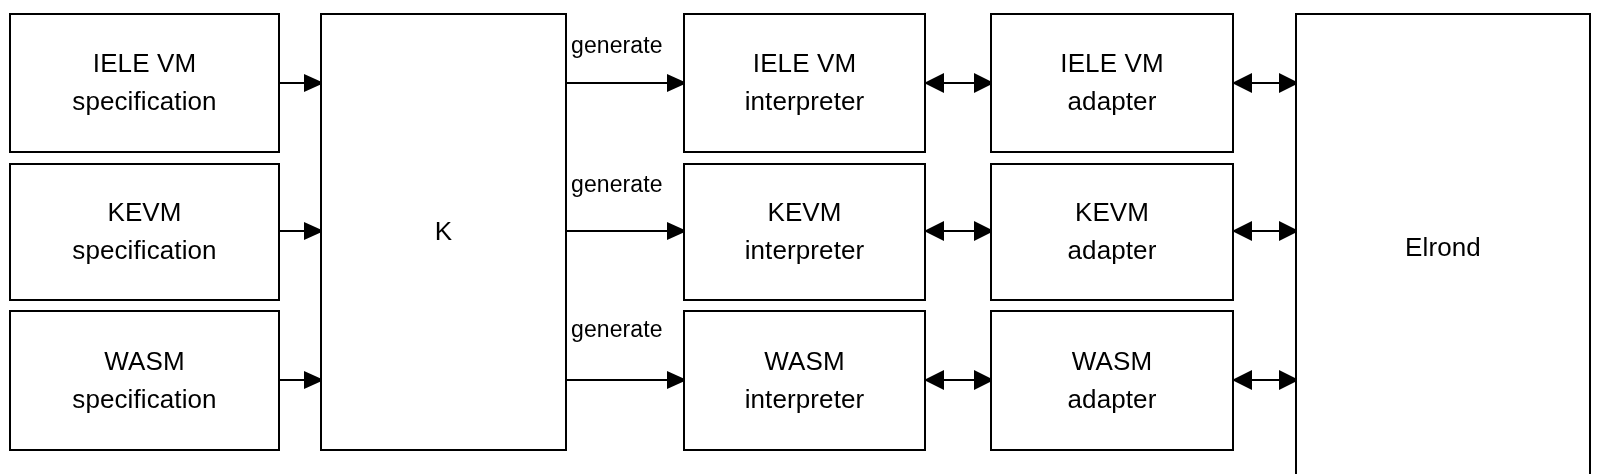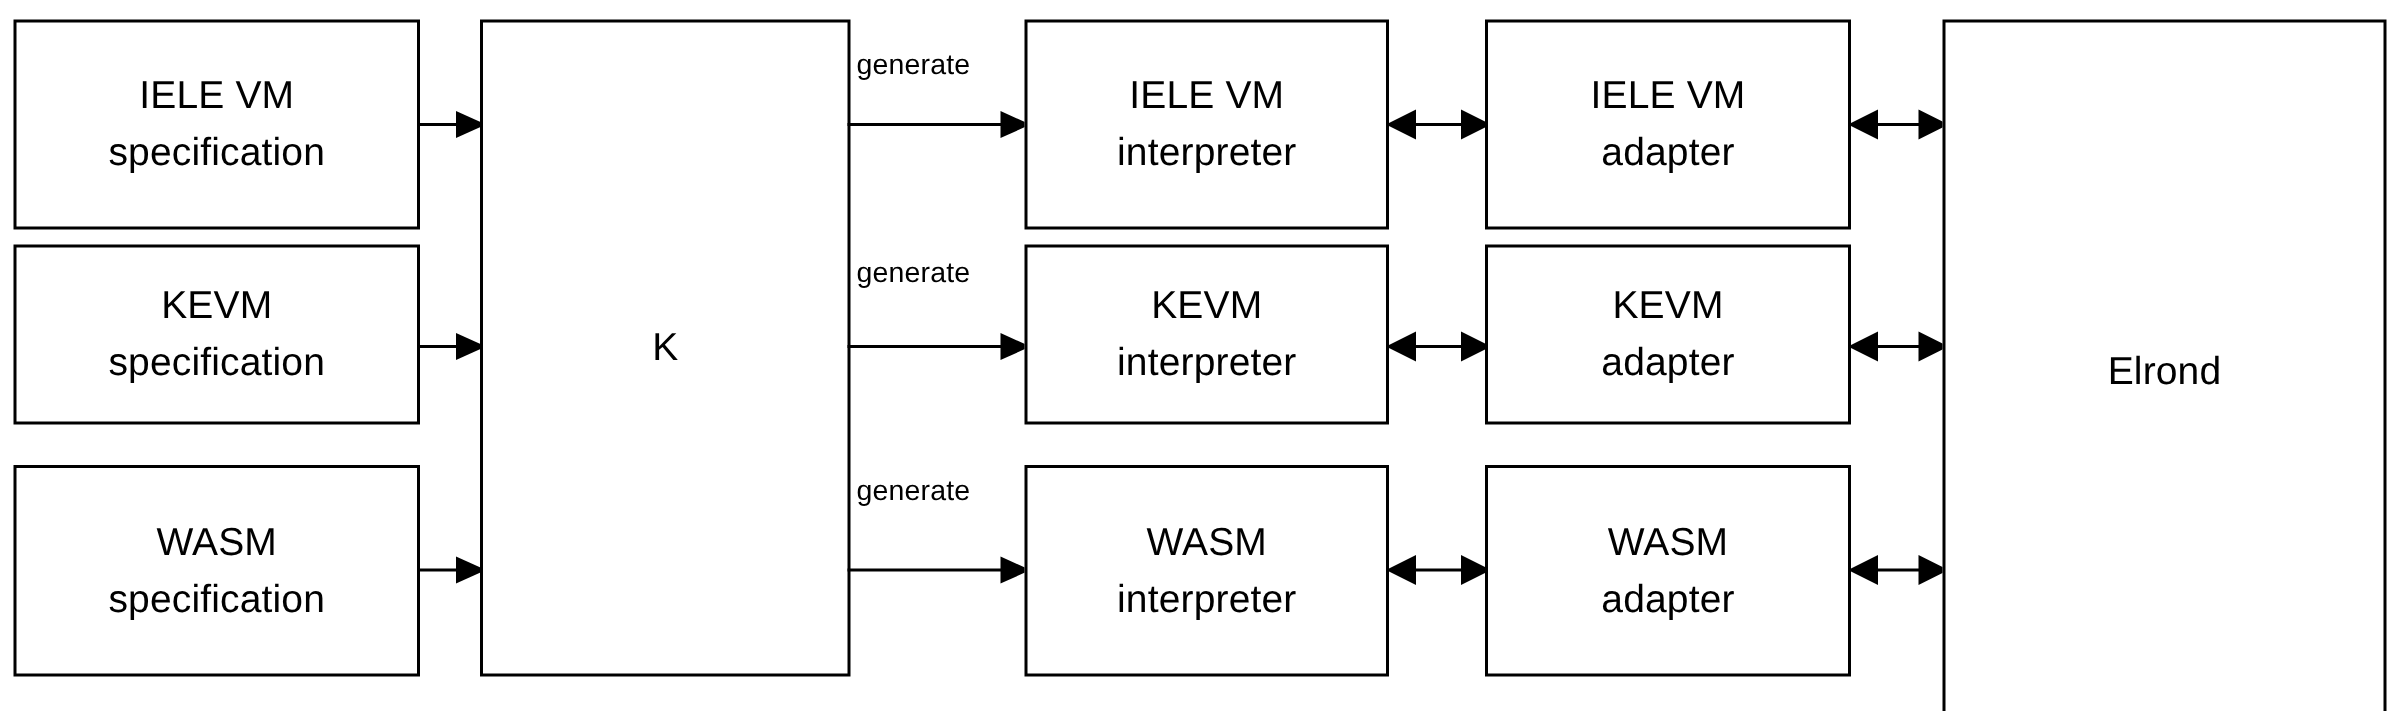--- a/index.html
+++ b/index.html
@@ -43,21 +43,21 @@
   
   .col-kframework { left: 320px; width: 247px; top: 13px; height: 438px; }
   
   .col-interp { left: 683px; width: 243px; }
   
   .col-adapter { left: 990px; width: 244px; }
   
   .col-node { left: 1295px; width: 296px; top: 13px; height: 470px; }
 
   .row-1 { top: 13px;  height: 140px; }
-  .row-2 { top: 163px; height: 120px; }
+  .row-2 { top: 163px; height: 138px; }
   .row-3 { top: 310px; height: 141px; text-align: center; }
 
   
   .arrow {
     position: absolute;
     height: 26px;
     display: block;
   }
   .arrow svg { display: block; overflow: visible; }
 
@@ -69,21 +69,21 @@
   .arrow-interp-adapter { left: 924px; width: 70px; }
   
   .arrow-adapter-node   { left: 1232px; width: 67px; }
 
   .arrow-r1 { top: 70px; }
   .arrow-r2 { top: 218px; }
   .arrow-r3 { top: 367px; }
 
   .edge-label {
     position: absolute;
-    font-size: 19px;
+    font-size: 23px;
     line-height: 1;
     color: #000000;
     white-space: nowrap;
     letter-spacing: 0.1px;
   }
   .label-gen-1 { left: 571px; top: 34px; }
   .label-gen-2 { left: 571px; top: 173px; }
   .label-gen-3 { left: 571px; top: 318px; }
 </style>
 </head>

